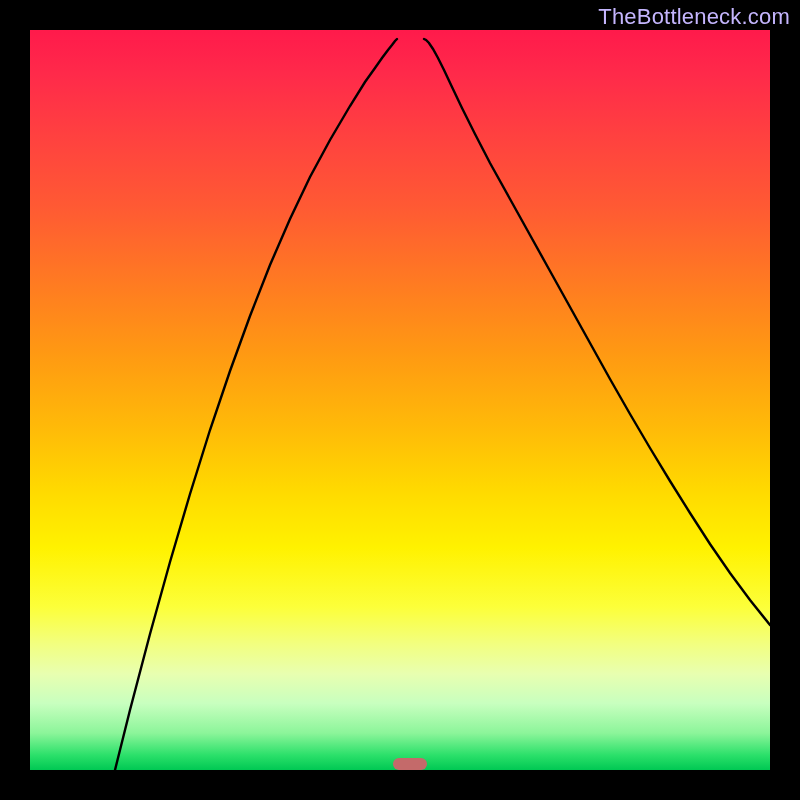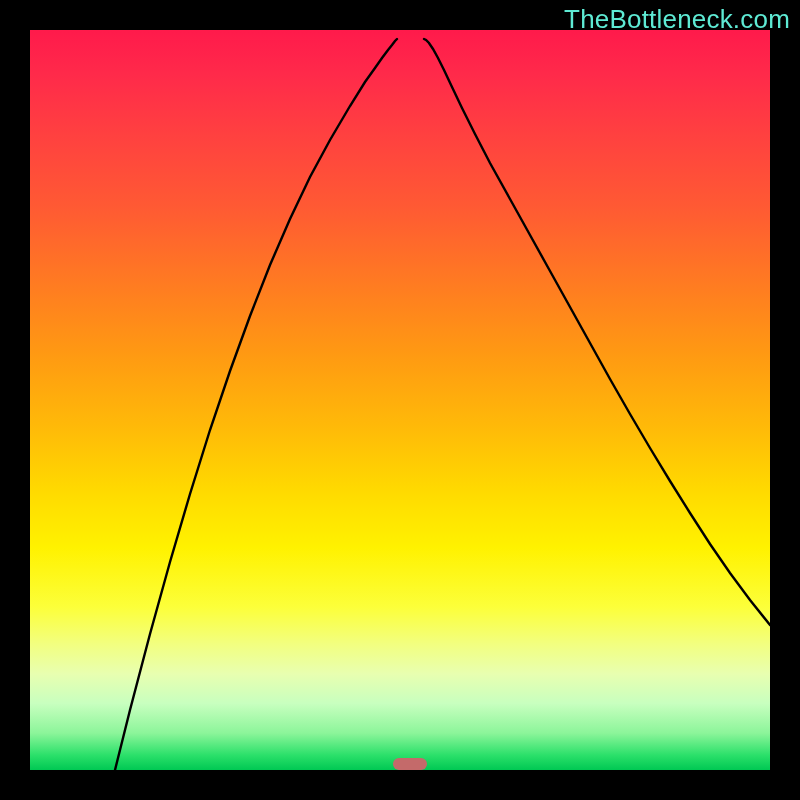--- a/index.html
+++ b/index.html
@@ -56,22 +56,22 @@
     position: absolute;
     left: 0;
     top: 0;
     width: 100%;
     height: 100%;
   }
   .watermark {
     position: absolute;
     top: 4px;
     right: 10px;
-    color: #5eead4;
-    font-size: 26px;
+    color: #c4b5fd;
+    font-size: 22px;
     font-weight: 500;
     letter-spacing: 0.2px;
     user-select: none;
   }
 </style>
 </head>
 <body>
 
 <div class="frame">
 

